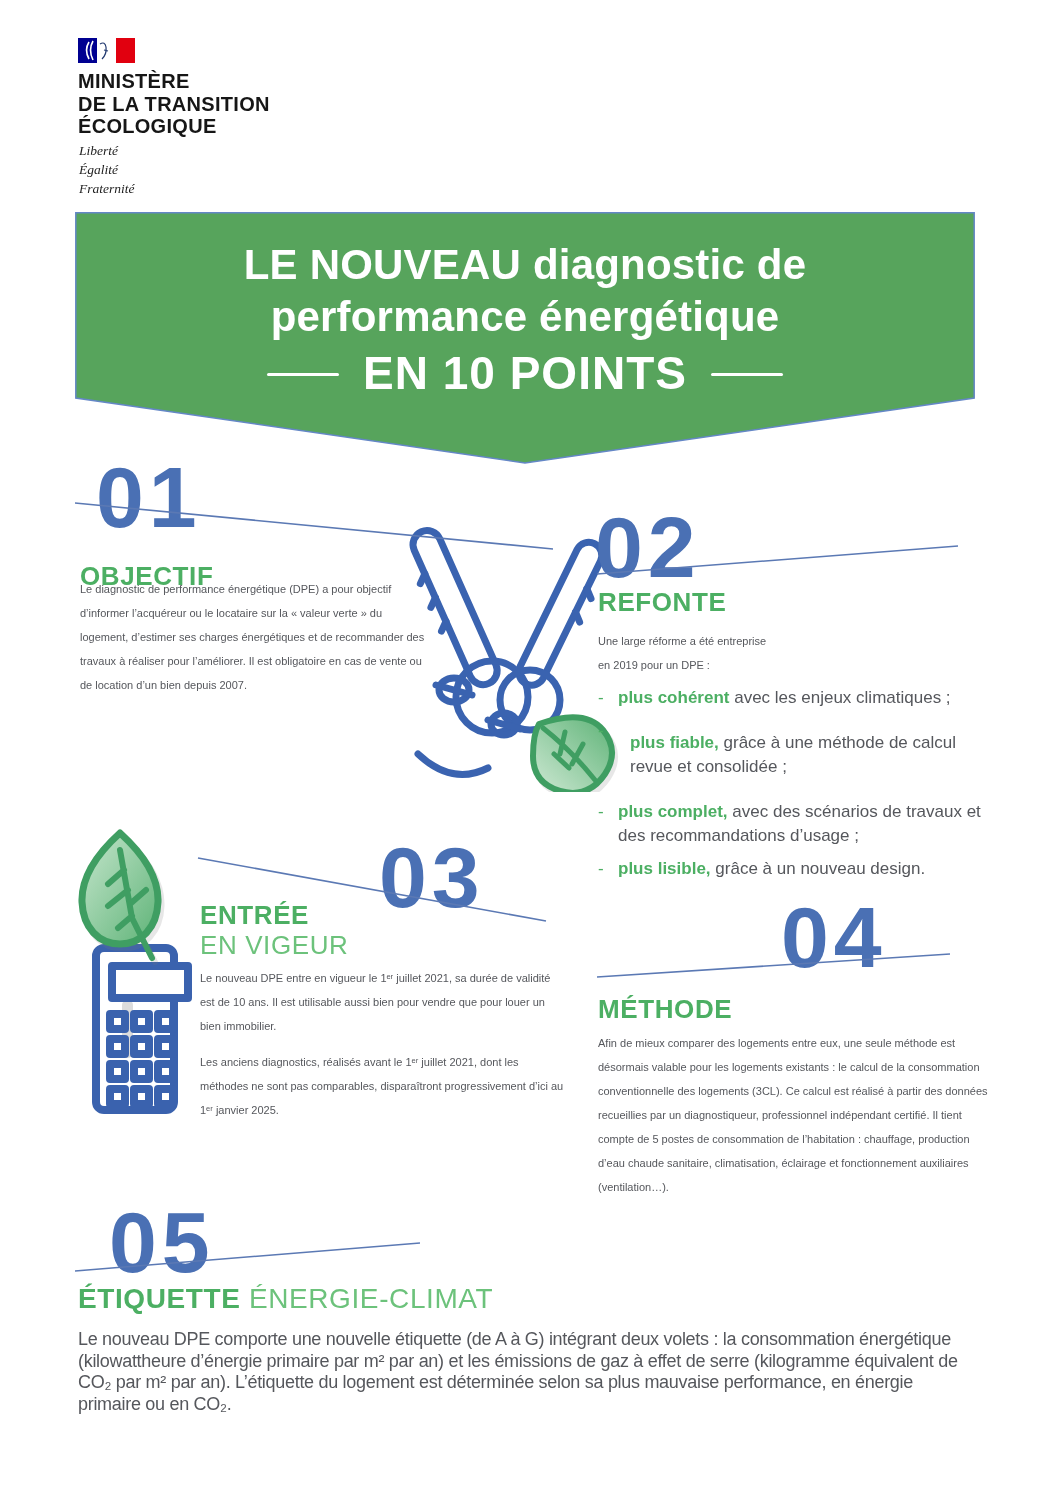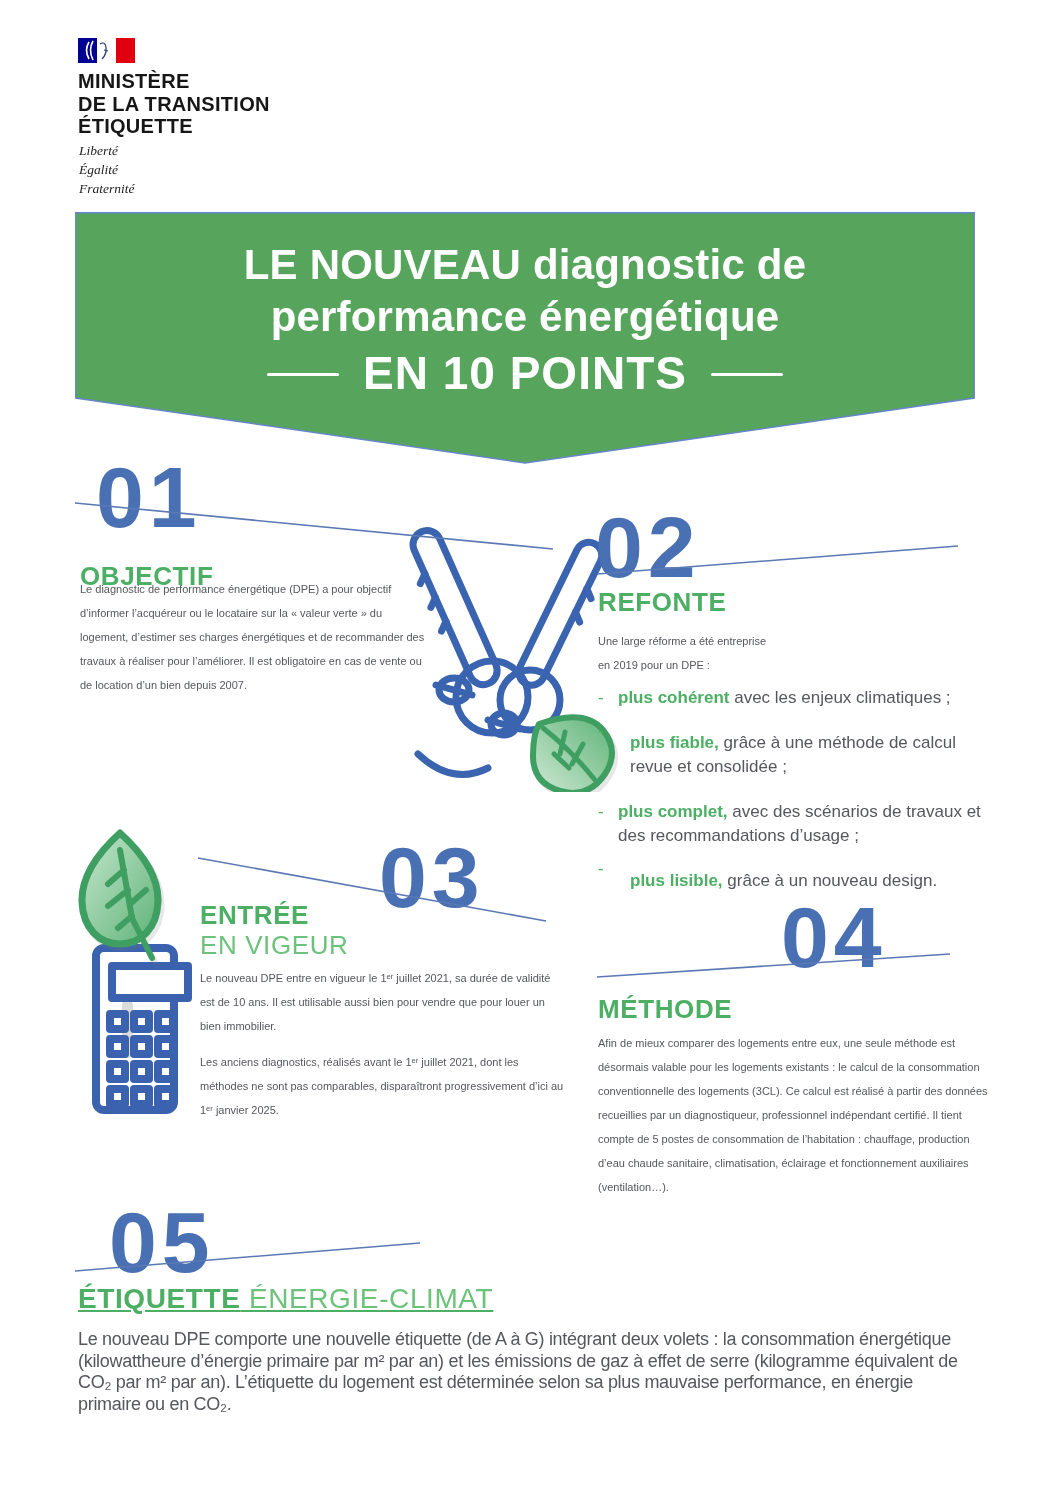--- a/index.html
+++ b/index.html
@@ -66,21 +66,21 @@
 
   <svg class="flag" viewBox="0 0 57 25">
     <rect x="0" y="0" width="19" height="25" fill="#000091"></rect>
     <rect x="19" y="0" width="19" height="25" fill="#ffffff"></rect>
     <rect x="38" y="0" width="19" height="25" fill="#e1000f"></rect>
     <path d="M11,4 Q6,12 11,21 M15,3 Q10,12 15,22" stroke="#ffffff" stroke-width="1.6" fill="none"></path>
     <path d="M22,6 Q27,3 28,9 Q29,16 24,21 M26,12 l4,1" stroke="#223a70" stroke-width="1.2" fill="none"></path>
   </svg>
   <div class="ministry-name pre">MINISTÈRE
 DE LA TRANSITION
-ÉTIQUETTE</div>
+ÉCOLOGIQUE</div>
   <div class="ministry-motto pre">Liberté
 Égalité
 Fraternité</div>
 
   <div class="banner">
     <svg width="900" height="255" viewBox="0 0 900 255">
       <polygon points="0.8,0.8 899.2,0.8 899.2,186 450,251 0.8,186" fill="#57a45c" stroke="#6487c6" stroke-width="1.5"></polygon>
     </svg>
     <div class="banner-line banner-line1">LE NOUVEAU diagnostic de</div>
     <div class="banner-line banner-line2">performance énergétique</div>
@@ -149,21 +149,21 @@
     <div class="bullet">
       <span class="bmark">-</span>
       <p style="margin:12px"><span class="blead">plus fiable,</span><span> grâce à une méthode de calcul revue et consolidée ;</span></p>
     </div>
     <div class="bullet">
       <span class="bmark">-</span>
       <p style="margin:0"><span class="blead">plus complet,</span><span> avec des scénarios de travaux et des recommandations d’usage ;</span></p>
     </div>
     <div class="bullet">
       <span class="bmark">-</span>
-      <p style="margin:12px"><span class="blead">plus lisible,</span><span> grâce à un nouveau design.</span></p>
+      <p style="margin:0"><span class="blead">plus lisible,</span><span> grâce à un nouveau design.</span></p>
     </div>
   </div>
 
   <svg class="leaf-illus soft-shadow" viewBox="0 0 105 140">
     <defs>
       <linearGradient id="lg-leaf" x1="0" y1="0" x2="1" y2="1">
         <stop offset="0" stop-color="#c6e6cd"></stop>
           <stop offset="1" stop-color="#5eb377"></stop>
       </linearGradient>
     </defs>
@@ -194,19 +194,19 @@
     <span class="title-line-light">EN VIGEUR</span>
   </div>
   <div class="body-text" style="left:200px;top:966px;width:364px;">
     <p>Le nouveau DPE entre en vigueur le 1ᵉʳ juillet 2021, sa durée de validité est de 10 ans. Il est utilisable aussi bien pour vendre que pour louer un bien immobilier.</p>
     <p>Les anciens diagnostics, réalisés avant le 1ᵉʳ juillet 2021, dont les méthodes ne sont pas comparables, disparaîtront progressivement d’ici au 1ᵉʳ janvier 2025.</p>
   </div>
 
   <div class="sec-title" style="left:598px;top:994px;">MÉTHODE</div>
   <div class="body-text" style="left:598px;top:1031px;width:390px;">Afin de mieux comparer des logements entre eux, une seule méthode est désormais valable pour les logements existants : le calcul de la consommation conventionnelle des logements (3CL). Ce calcul est réalisé à partir des données recueillies par un diagnostiqueur, professionnel indépendant certifié. Il tient compte de 5 postes de consommation de l’habitation : chauffage, production d’eau chaude sanitaire, climatisation, éclairage et fonctionnement auxiliaires (ventilation…).</div>
 
-  <div class="sec-title" style="left:78px;top:1284px;font-size:28px;text-decoration:underline;">
+  <div class="sec-title" style="left:78px;top:1284px;font-size:28px;">
     <span>ÉTIQUETTE</span>
     <span class="title-line-light">ÉNERGIE-CLIMAT</span>
   </div>
   <div class="s5-body">Le nouveau DPE comporte une nouvelle étiquette (de A à G) intégrant deux volets : la consommation énergétique (kilowattheure d’énergie primaire par m² par an) et les émissions de gaz à effet de serre (kilogramme équivalent de CO₂ par m² par an). L’étiquette du logement est déterminée selon sa plus mauvaise performance, en énergie primaire ou en CO₂.</div>
 
 </div>
 
 </body></html>

